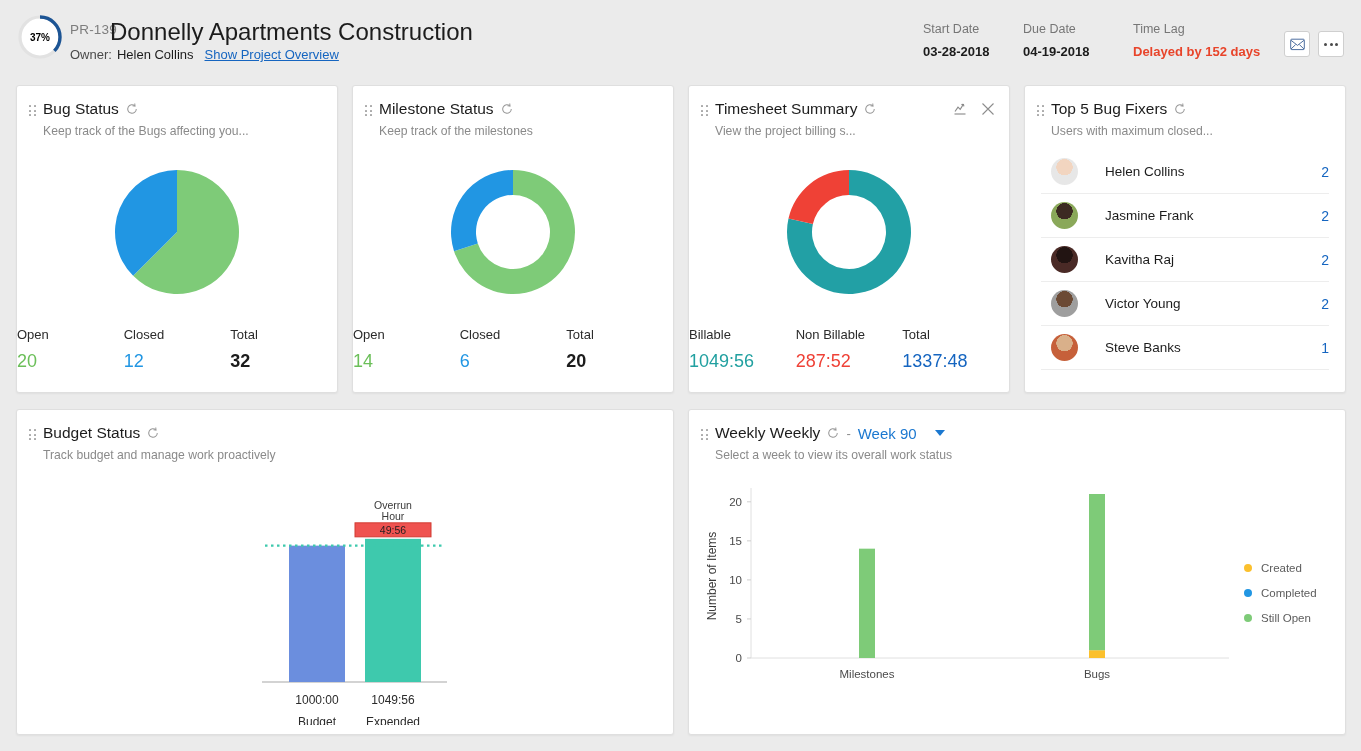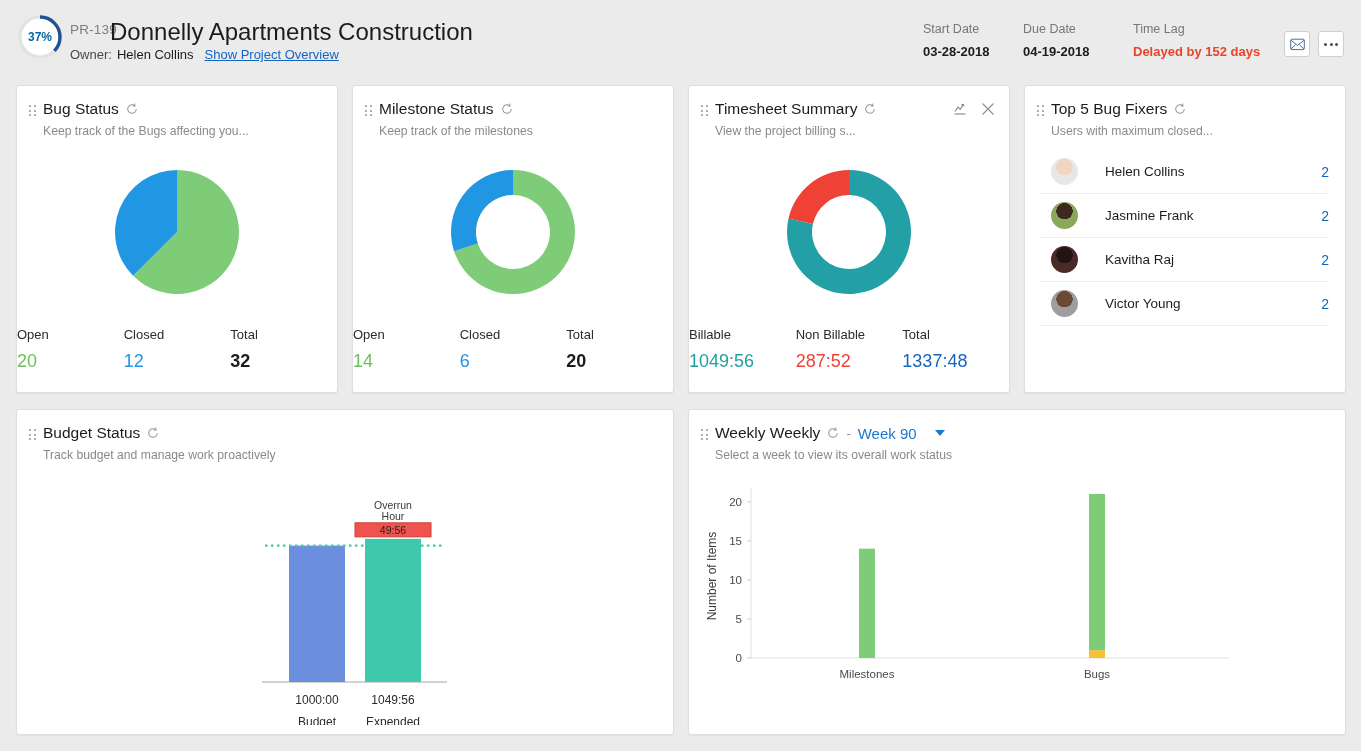--- a/index.html
+++ b/index.html
@@ -16,21 +16,21 @@
     position: absolute; left: 0; top: 0; width: 1361px; height: 75px;
     background: #ebebeb;
   }
   .progress-ring {
     position: absolute; left: 17px; top: 14px; width: 46px; height: 46px;
   }
   .progress-ring svg { display: block; }
   .progress-ring .pct {
     position: absolute; left: 0; top: 0; width: 46px; height: 46px;
     display: flex; align-items: center; justify-content: center;
-    font-size: 12px; font-weight: bold; color: #0369a1;
+    font-size: 10px; font-weight: bold; color: #000000;
   }
   .proj-code {
     position: absolute; left: 70px; top: 22px;
     font-size: 13.5px; color: #7d7d7d; letter-spacing: .2px;
   }
   .proj-title {
     position: absolute; left: 110px; top: 18px;
     font-size: 24px; color: #1c1c1c; font-weight: normal; white-space: nowrap;
   }
   .owner-row {
@@ -356,20 +356,25 @@
       </div>
       <div class="fixer-row">
         <div class="av" style="background: radial-gradient(circle at 50% 34%, rgb(34, 20, 18) 0px, rgb(34, 20, 18) 36%, rgb(74, 42, 38) 37%, rgb(74, 42, 38) 100%);"></div>
         <div class="nm">Kavitha Raj</div>
         <div class="ct">2</div>
       </div>
       <div class="fixer-row">
         <div class="av" style="background: radial-gradient(circle at 50% 34%, rgb(107, 74, 53) 0px, rgb(107, 74, 53) 36%, rgb(158, 158, 158) 37%, rgb(158, 158, 158) 100%);"></div>
         <div class="nm">Victor Young</div>
         <div class="ct">2</div>
+      </div>
+      <div class="fixer-row">
+        <div class="av" style="background: radial-gradient(circle at 50% 34%, rgb(217, 176, 138) 0px, rgb(217, 176, 138) 36%, rgb(198, 96, 58) 37%, rgb(198, 96, 58) 100%);"></div>
+        <div class="nm">Steve Banks</div>
+        <div class="ct">1</div>
       </div>
     </div>
 </div>
 
 <div class="card" id="card-budget" style="left:16px; top:409px; width:658px; height:326px;">
   <div class="card-head">
     <span class="drag">
         <i></i>
         <i></i>
         <i></i>
@@ -446,13 +451,27 @@
         <text x="43" y="35.809523809523824" text-anchor="end" font-size="11.5" fill="#4a4a4a" font-family="&quot;Liberation Sans&quot;, sans-serif">20</text>
         <text x="0" y="0" font-size="12" fill="#3a3a3a" font-family="&quot;Liberation Sans&quot;, sans-serif" text-anchor="middle" transform="translate(17,106) rotate(-90)">Number of Items</text>
         <rect x="160" y="78.66666666666667" width="16" height="109.33333333333333" fill="#7ecb78"></rect>
         <text x="168" y="208" text-anchor="middle" font-size="11.5" fill="#4a4a4a" font-family="&quot;Liberation Sans&quot;, sans-serif">Milestones</text>
         <rect x="390" y="180.1904761904762" width="16" height="7.809523809523796" fill="#fbc02d"></rect>
         <rect x="390" y="24" width="16" height="156.1904761904762" fill="#7ecb78"></rect>
         <text x="398" y="208" text-anchor="middle" font-size="11.5" fill="#4a4a4a" font-family="&quot;Liberation Sans&quot;, sans-serif">Bugs</text>
       </svg>
   </div>
 
+  <div class="wd-legend" id="wd-legend">
+      <div class="lg">
+        <span class="sw" style="background: rgb(251, 192, 45);"></span>
+        <span class="lt">Created</span>
+      </div>
+      <div class="lg">
+        <span class="sw" style="background: rgb(33, 150, 227);"></span>
+        <span class="lt">Completed</span>
+      </div>
+      <div class="lg">
+        <span class="sw" style="background: rgb(126, 203, 120);"></span>
+        <span class="lt">Still Open</span>
+      </div>
+    </div>
 </div>
 
 </body></html>

